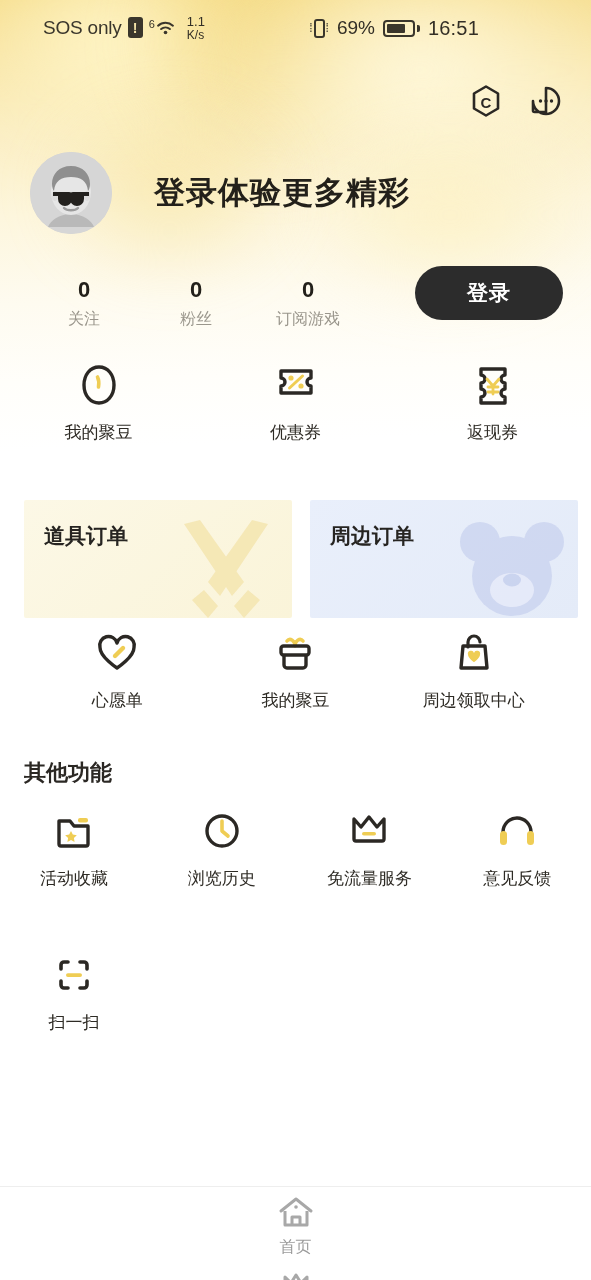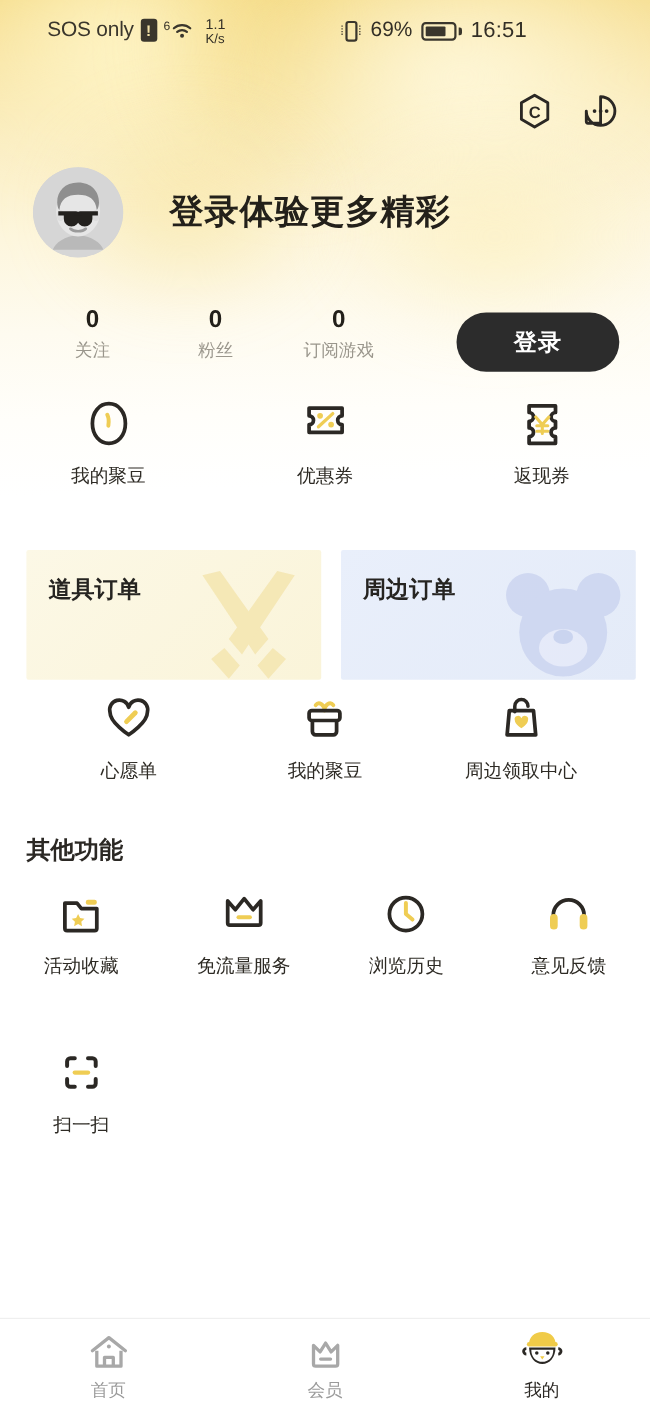--- a/index.html
+++ b/index.html
@@ -87,21 +87,21 @@
   }
   .avatar { width: 82px; height: 82px; border-radius: 50%; overflow: hidden; background: #d4d4d4; }
   .login-title { font-size: 31px; font-weight: bold; color: #23201a; letter-spacing: 1px; }
 
   
   .stats { position: absolute; top: 276px; left: 28px; display: flex; z-index: 6; }
   .stat { width: 112px; text-align: center; }
   .stat .num { font-size: 22px; font-weight: bold; color: #23201a; line-height: 1.25; }
   .stat .lbl { font-size: 16px; color: #9a968c; margin-top: 5px; }
   .login-btn {
-    position: absolute; top: 284px; right: 28px; width: 148px; height: 54px;
+    position: absolute; top: 266px; right: 28px; width: 148px; height: 54px;
     background: #2c2c2c; color: #ffffff; border-radius: 27px; border: none;
     font-size: 21px; font-weight: bold; letter-spacing: 1px;
     font-family: "Liberation Sans", sans-serif; cursor: pointer;
     display: flex; align-items: center; justify-content: center;
   }
 
   
   .grid4 { position: absolute; top: 362px; left: 0; width: 591px; display: flex; z-index: 6; }
   .grid3 { position: absolute; top: 630px; left: 0; width: 591px; display: flex;
            padding: 0 28px; z-index: 6; }
@@ -120,22 +120,22 @@
   .ocard.yellow { background: linear-gradient(135deg,#fcf8e6 0%, #faf4d9 100%); }
   .ocard.blue   { background: linear-gradient(135deg,#e9effb 0%, #e4ebf8 100%); }
   .ocard .otitle { position: absolute; left: 20px; top: 22px; font-size: 21px; font-weight: bold; color: #262421; }
   .ocard .oart { position: absolute; right: 6px; bottom: -14px; opacity: .85; }
 
   
   .sec-title { position: absolute; top: 758px; left: 24px; font-size: 22px; font-weight: bold; color: #2b2824; z-index: 6; }
 
   
   .bottomnav {
-    position: absolute; bottom: 0; left: 0; width: 591px; height: 82px;
-    background: #ffffff; border-top: 1px solid #eeeeee; display: flex; z-index: 8;
+    position: absolute; bottom: 12px; left: 0; width: 591px; height: 82px;
+    background: #ffffff; border-top: 1px solid #eeeeee; display: flex; z-index: 8; flex-direction: column;
   }
   .navitem { flex: 1; display: flex; flex-direction: column; align-items: center;
              justify-content: center; cursor: pointer; padding-top: 4px; }
   .navitem .nic { height: 40px; display: flex; align-items: flex-end; justify-content: center; }
   .navitem .nlb { font-size: 16px; color: #9a9a9a; margin-top: 6px; }
   .navitem.active .nlb { color: #2b2824; }
 </style>
 </head>
 <body>
 
@@ -338,35 +338,35 @@
         <svg width="44" height="42" viewBox="0 0 44 42">
           <path d="M7 11h11l4 5h14v18a2 2 0 01-2 2H9a2 2 0 01-2-2z" fill="none" stroke="#2b2824" stroke-width="3.4" stroke-linejoin="round"></path>
           <rect x="26" y="8" width="10" height="4.5" rx="2" fill="#efcd54"></rect>
           <path d="M19 21l1.8 3.6 4 .6-2.9 2.8.7 4-3.6-1.9-3.6 1.9.7-4-2.9-2.8 4-.6z" fill="#efcd54"></path>
         </svg>
       </span>
       <span class="cap">活动收藏</span>
     </div>
     <div class="cell">
       <span class="ic">
+        <svg width="42" height="42" viewBox="0 0 42 42">
+          <circle cx="21" cy="21" r="15" fill="none" stroke="#2b2824" stroke-width="3.4"></circle>
+          <path d="M21 11v10l6 5" stroke="#efcd54" stroke-width="3.6" fill="none" stroke-linecap="round" stroke-linejoin="round"></path>
+        </svg>
+      </span>
+      <span class="cap">浏览历史</span>
+    </div>
+    <div class="cell">
+      <span class="ic">
         <svg width="46" height="40" viewBox="0 0 46 40">
           <path d="M8 8l7 8 8-10 8 10 7-8v20a2 2 0 01-2 2H10a2 2 0 01-2-2z" fill="none" stroke="#2b2824" stroke-width="3.4" stroke-linejoin="round"></path>
           <rect x="16" y="21" width="14" height="3.6" rx="1.8" fill="#efcd54"></rect>
         </svg>
       </span>
       <span class="cap">免流量服务</span>
-    </div>
-    <div class="cell">
-      <span class="ic">
-        <svg width="42" height="42" viewBox="0 0 42 42">
-          <circle cx="21" cy="21" r="15" fill="none" stroke="#2b2824" stroke-width="3.4"></circle>
-          <path d="M21 11v10l6 5" stroke="#efcd54" stroke-width="3.6" fill="none" stroke-linecap="round" stroke-linejoin="round"></path>
-        </svg>
-      </span>
-      <span class="cap">浏览历史</span>
     </div>
     <div class="cell">
       <span class="ic">
         <svg width="44" height="42" viewBox="0 0 44 42">
           <path d="M8 27v-5a14 14 0 0128 0v5" fill="none" stroke="#2b2824" stroke-width="3.4" stroke-linecap="round"></path>
           <rect x="5" y="21" width="7" height="14" rx="3.5" fill="#efcd54"></rect>
           <rect x="32" y="21" width="7" height="14" rx="3.5" fill="#efcd54"></rect>
         </svg>
       </span>
       <span class="cap">意见反馈</span>

